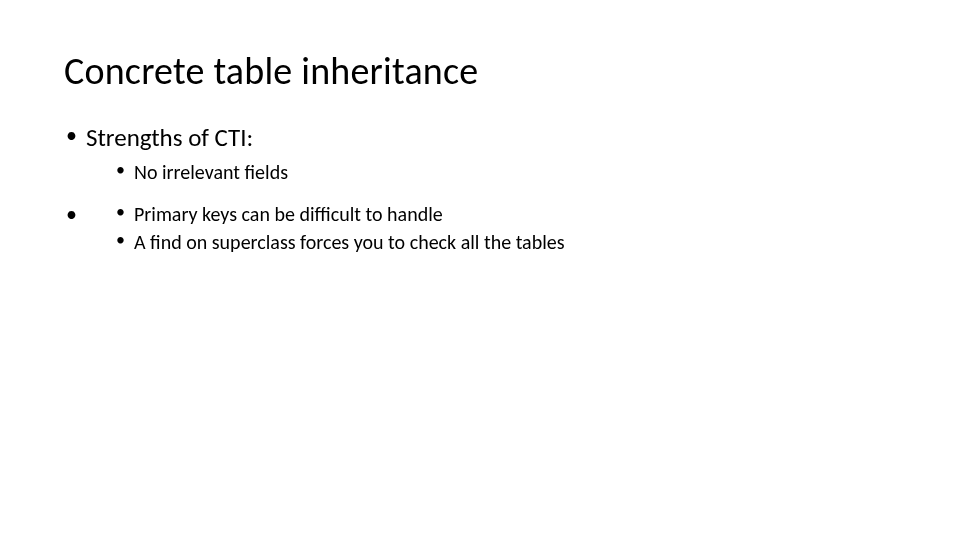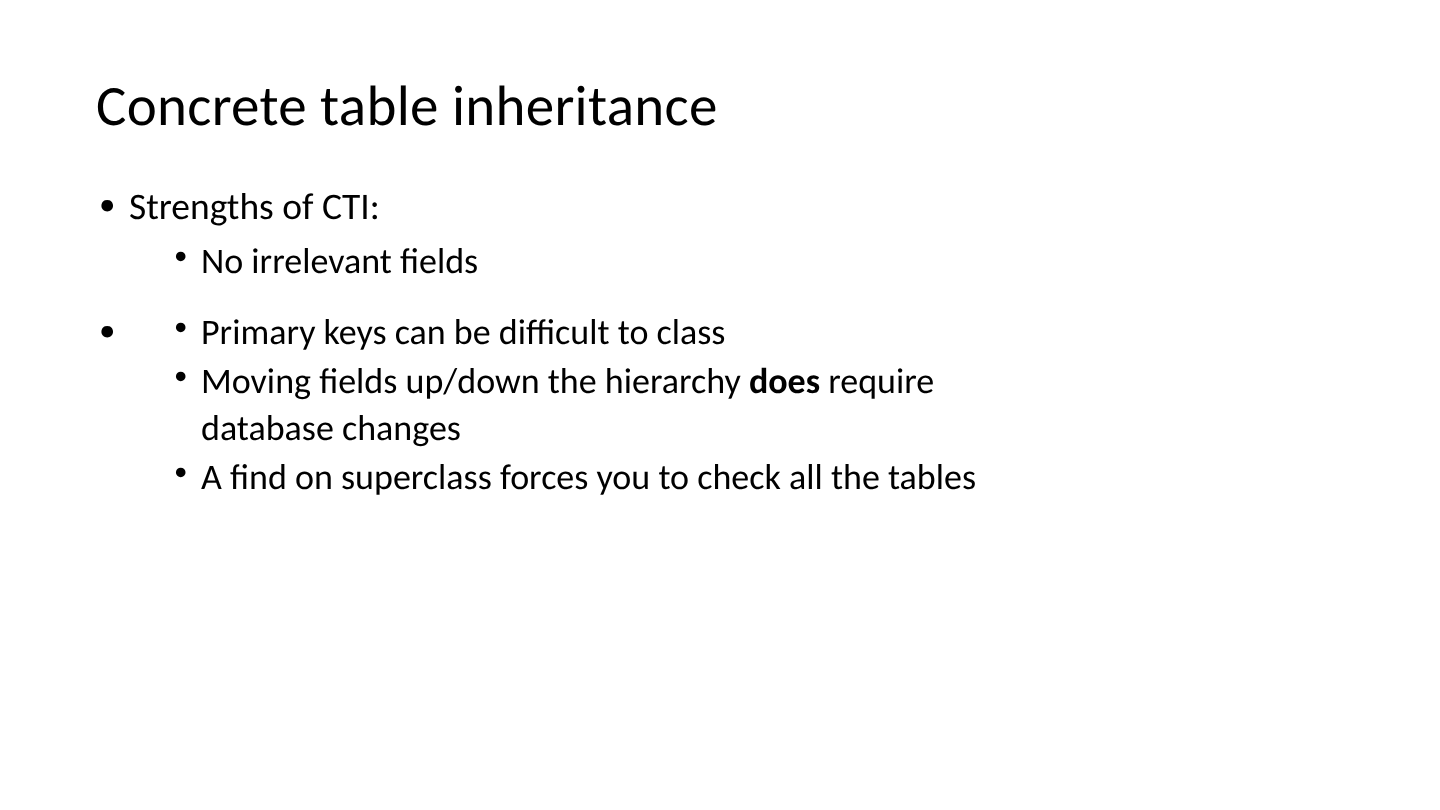--- a/index.html
+++ b/index.html
@@ -44,21 +44,21 @@
     font-size: 22px;
   }
   ul.level2 {
     list-style: none;
     padding: 0;
     margin: 4px 0 16px 28px;
   }
   ul.level2 > li {
     position: relative;
     padding-left: 20px;
-    font-size: 24px;
+    font-size: 20px;
     line-height: 1.3;
     margin-bottom: 2px;
   }
   ul.level2 > li::before {
     content: "•";
     position: absolute;
     left: 2px;
     top: 0;
     font-size: 18px;
   }
@@ -72,19 +72,18 @@
 
   <ul class="level1">
     <li>
       <span>Strengths of CTI:</span>
       <ul class="level2">
         <li>No irrelevant fields</li>
       </ul>
     </li>
     <li>
       <ul class="level2">
-        <li>Primary keys can be difficult to class</li>
-        <li><span>Moving fields up/down the hierarchy </span><b>does</b><span> require database changes</span></li>
+        <li>Primary keys can be difficult to handle</li>
         <li>A find on superclass forces you to check all the tables</li>
       </ul>
     </li>
   </ul>
 </div>
 
 </body></html>

